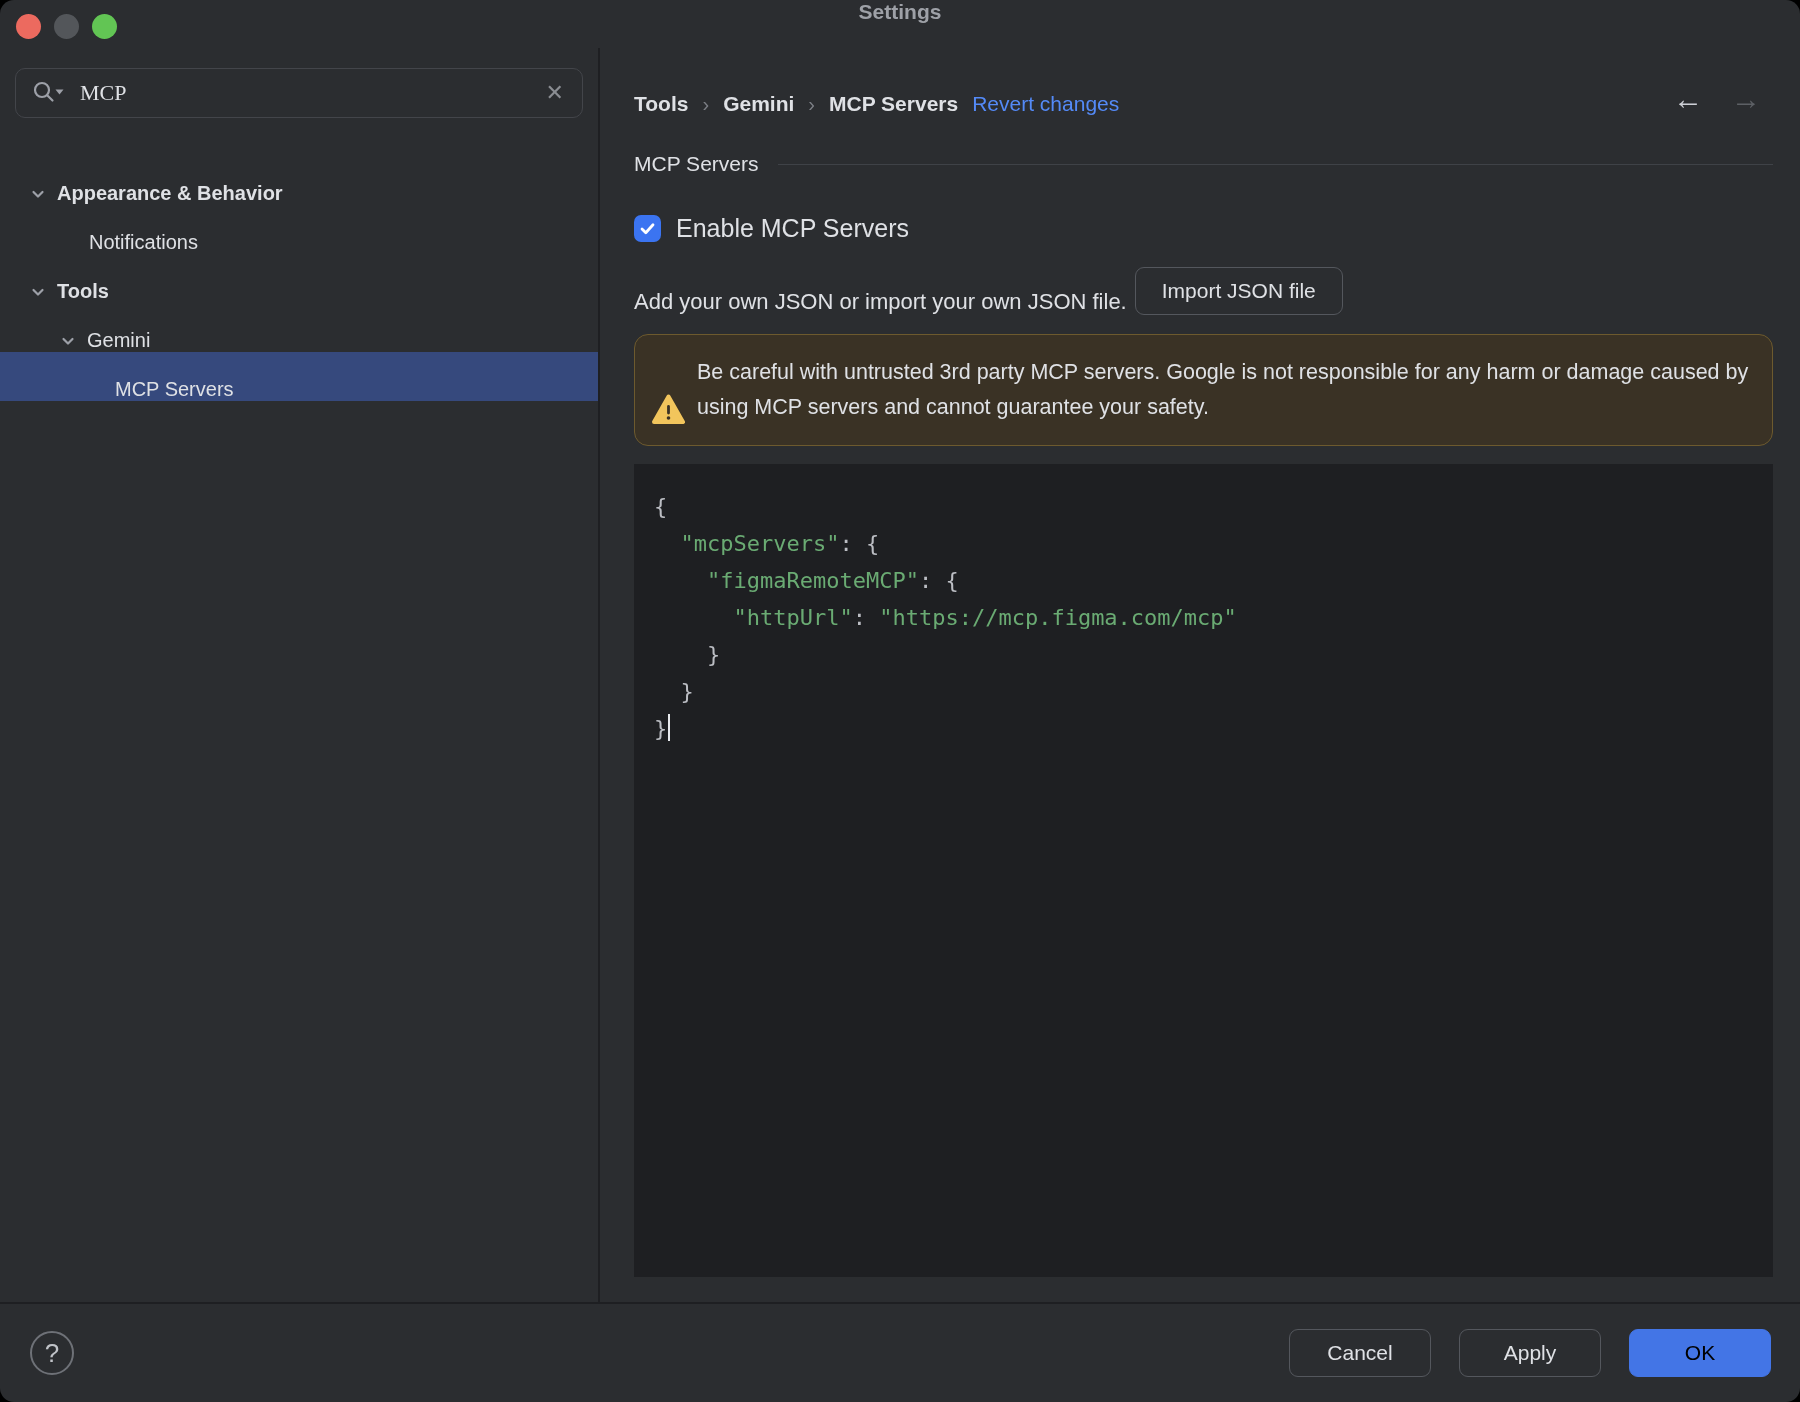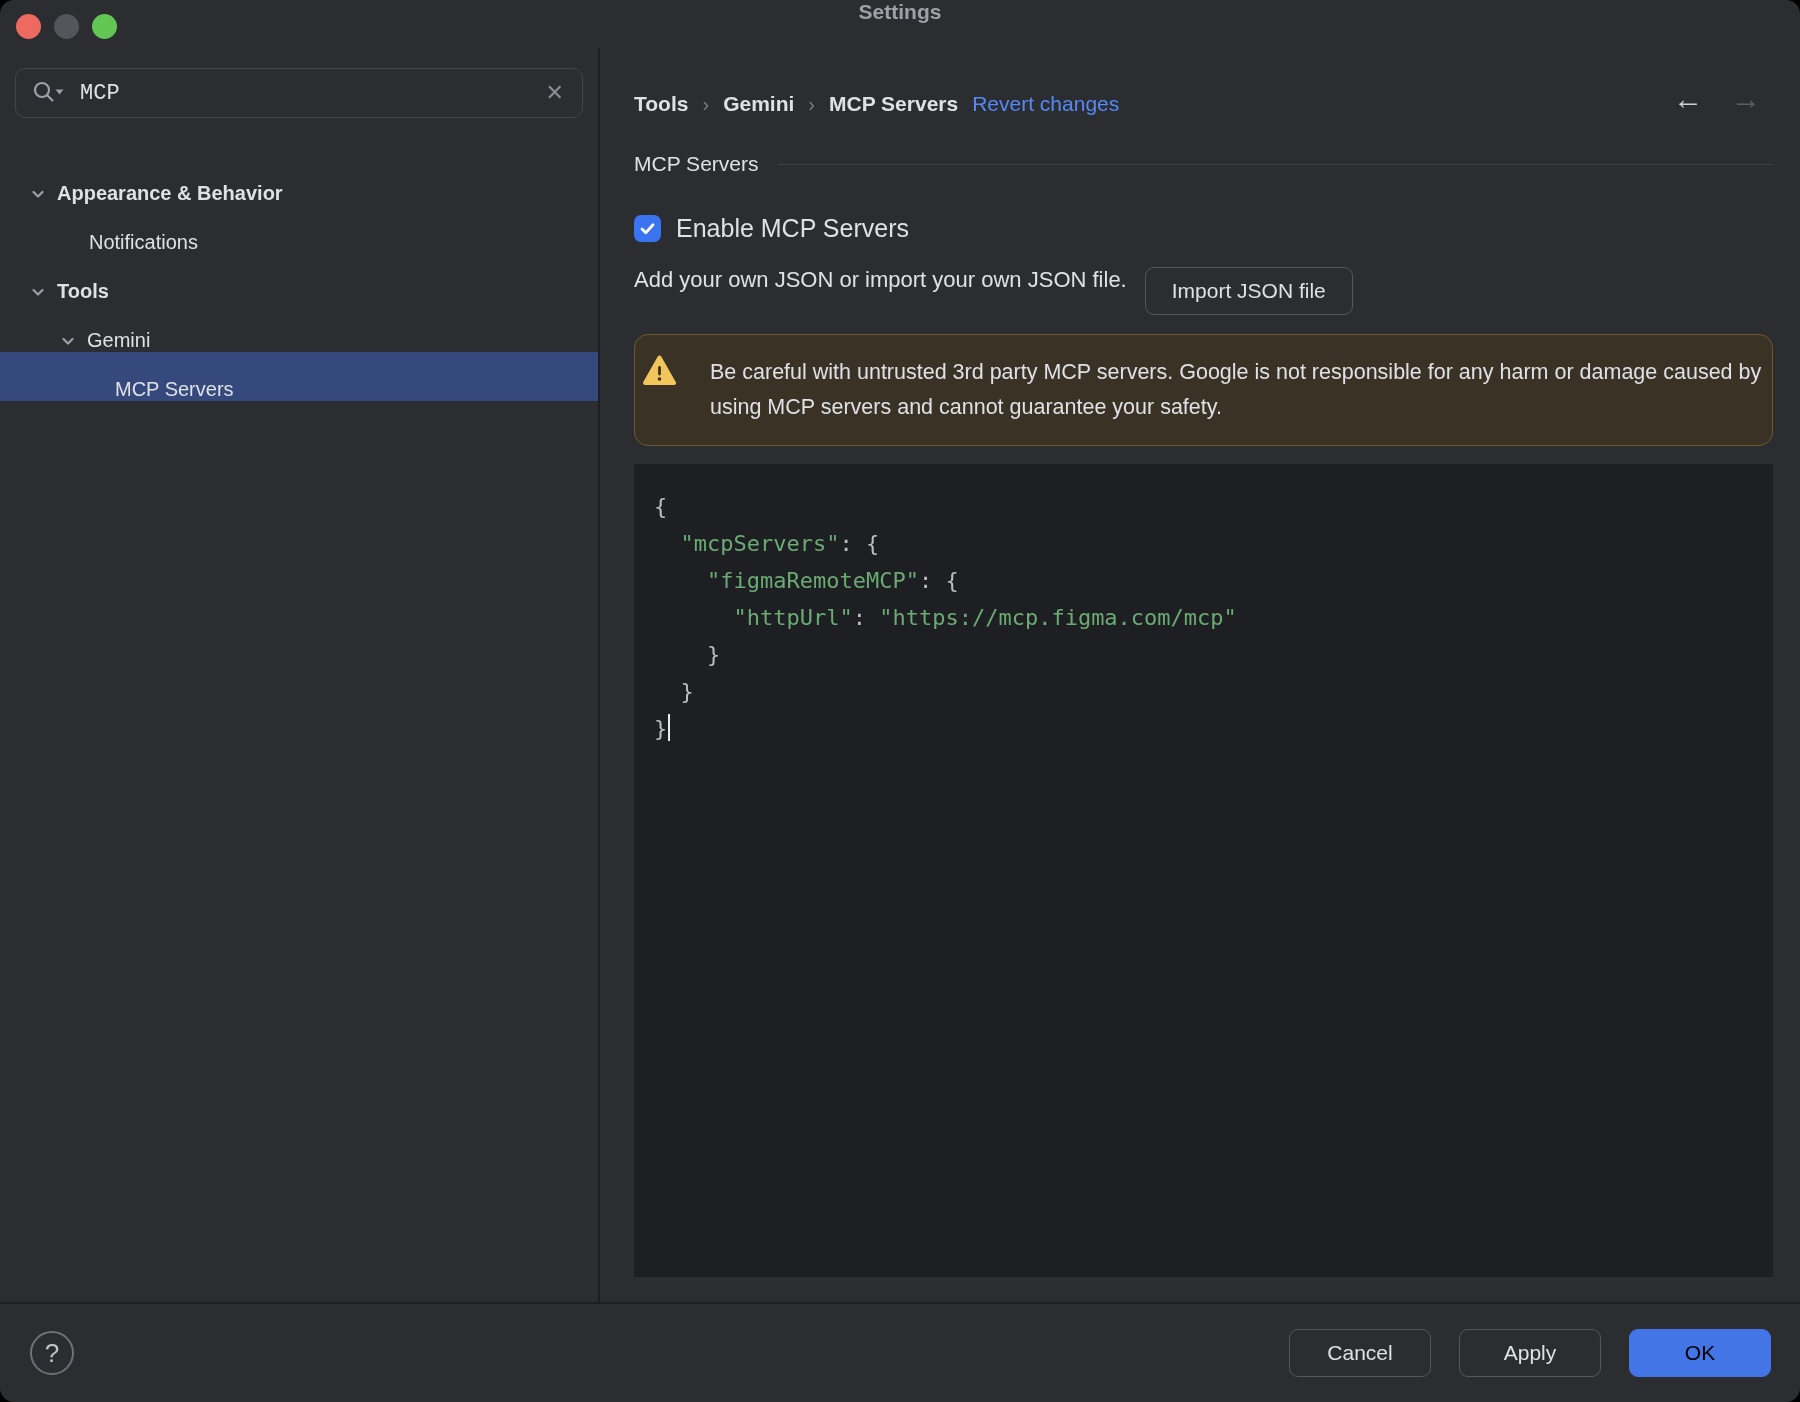--- a/index.html
+++ b/index.html
@@ -37,21 +37,21 @@
   .title{position:absolute;left:0;right:0;top:0;text-align:center;font-size:21px;
     font-weight:700;color:var(--title);}
   
   .content{flex:1 1 auto;display:flex;min-height:0;}
   .sidebar{width:600px;flex:0 0 600px;border-right:2px solid var(--divider);
     padding:20px 15px 0 15px;display:flex;flex-direction:column;}
   .search-field{height:50px;border:1.5px solid var(--line);border-radius:10px;
     display:flex;align-items:center;padding:0 16px;gap:14px;background:transparent;}
   .search-field svg{flex:0 0 auto;}
   .search-field input{flex:1 1 auto;background:transparent;border:none;outline:none;
-    color:var(--text);font-size:22px;font-family:Liberation Mono, monospace;}
+    color:var(--text);font-size:22px;font-family:Liberation Serif, serif;}
   .clear-x{color:#8a8d92;font-size:22px;line-height:1;cursor:pointer;padding:0 2px;}
   .tree{margin-top:38px;display:flex;flex-direction:column;}
   .tree-row{height:49px;display:flex;align-items:flex-end;font-size:20px;color:var(--text);
     cursor:pointer;border-radius:0;}
   .tree-row.bold{font-weight:700;}
   .tree-row.selected{background:var(--selection);margin:0 -15px;padding-left:15px;}
   .tree-row .chevron{display:inline-flex;width:26px;justify-content:center;margin-right:6px;}
   .tree-label{white-space:nowrap;}
   
   .main{flex:1 1 auto;display:flex;flex-direction:column;min-width:0;
@@ -64,28 +64,28 @@
   .nav-arrows{position:absolute;right:12px;top:-4px;display:flex;gap:28px;font-size:30px;line-height:1;}
   .nav-arrows .back{color:#ced0d6;cursor:pointer;}
   .nav-arrows .fwd{color:#5d6065;cursor:default;}
   .section-header{margin-top:32px;display:flex;align-items:center;gap:20px;}
   .section-header .label{font-size:21px;color:var(--text);white-space:nowrap;}
   .section-header .rule{flex:1 1 auto;height:1px;background:var(--rule);}
   .enable-row{margin-top:38px;display:flex;align-items:center;gap:15px;cursor:pointer;}
   .checkbox{width:27px;height:27px;border-radius:7px;background:var(--accent);
     display:inline-flex;align-items:center;justify-content:center;}
   .enable-label{font-size:25px;color:var(--text);}
-  .import-row{margin-top:24px;display:flex;align-items:flex-start;gap:18px;}
+  .import-row{margin-top:24px;display:flex;align-items:flex-end;gap:8px;}
   .import-hint{font-size:22px;color:var(--text);}
   .btn{font-family:"Liberation Sans",sans-serif;font-size:21px;color:var(--text);
     background:transparent;border:1.5px solid #54575d;border-radius:9px;height:48px;
     min-width:142px;padding:8px 26px;cursor:pointer;}
   .btn.primary{background:var(--ok);border-color:var(--ok);color:#000000;}
   .warning{margin-top:19px;background:var(--warn-bg);border:1.5px solid var(--warn-border);
-    border-radius:14px;padding:20px 8px;display:flex;align-items:flex-start;gap:34px;}
+    border-radius:14px;padding:20px 17px;display:flex;align-items:flex-end;gap:12px;}
   .warn-icon{flex:0 0 auto;display:inline-flex;}
   .warning p{font-size:21.5px;line-height:35px;color:var(--text);}
   .editor{margin-top:18px;flex:1 1 auto;background:var(--editor-bg);
     padding:24px 20px;font-family:"DejaVu Sans Mono","Liberation Mono",monospace;
     font-size:22px;line-height:37px;color:var(--code-punct);overflow:hidden;cursor:text;}
   .code-line{white-space:pre;}
   .tok-key,.tok-string{color:var(--code-green);}
   .tok-punct{color:var(--code-punct);}
   .caret{display:inline-block;width:2px;height:27px;background:#e8eaee;
     vertical-align:text-bottom;margin-left:1px;}

